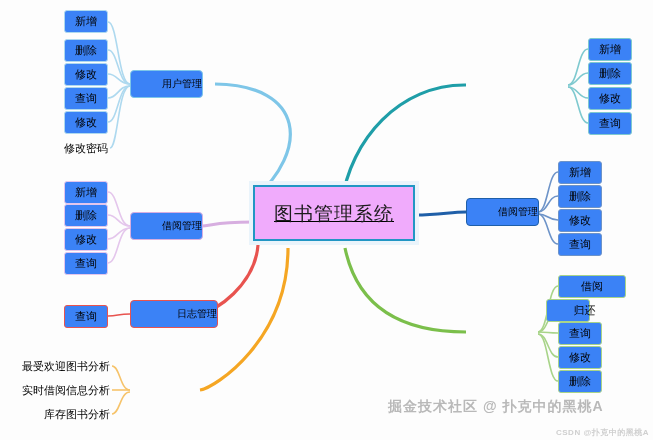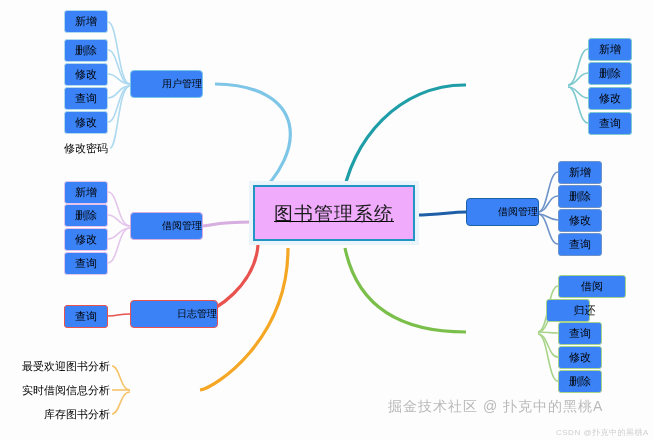--- a/index.html
+++ b/index.html
@@ -63,20 +63,21 @@
     background: transparent;
     justify-content: flex-end;
     padding-right: 2px;
   }
   .watermark {
     position: absolute;
     font-size: 14px;
     color: #b9b9b9;
     letter-spacing: 1px;
     white-space: nowrap;
+    font-weight: bold;
   }
   .watermark.small {
     font-size: 8px;
     color: #cfcfcf;
     letter-spacing: 0.5px;
   }
 </style>
 </head>
 <body>
 

